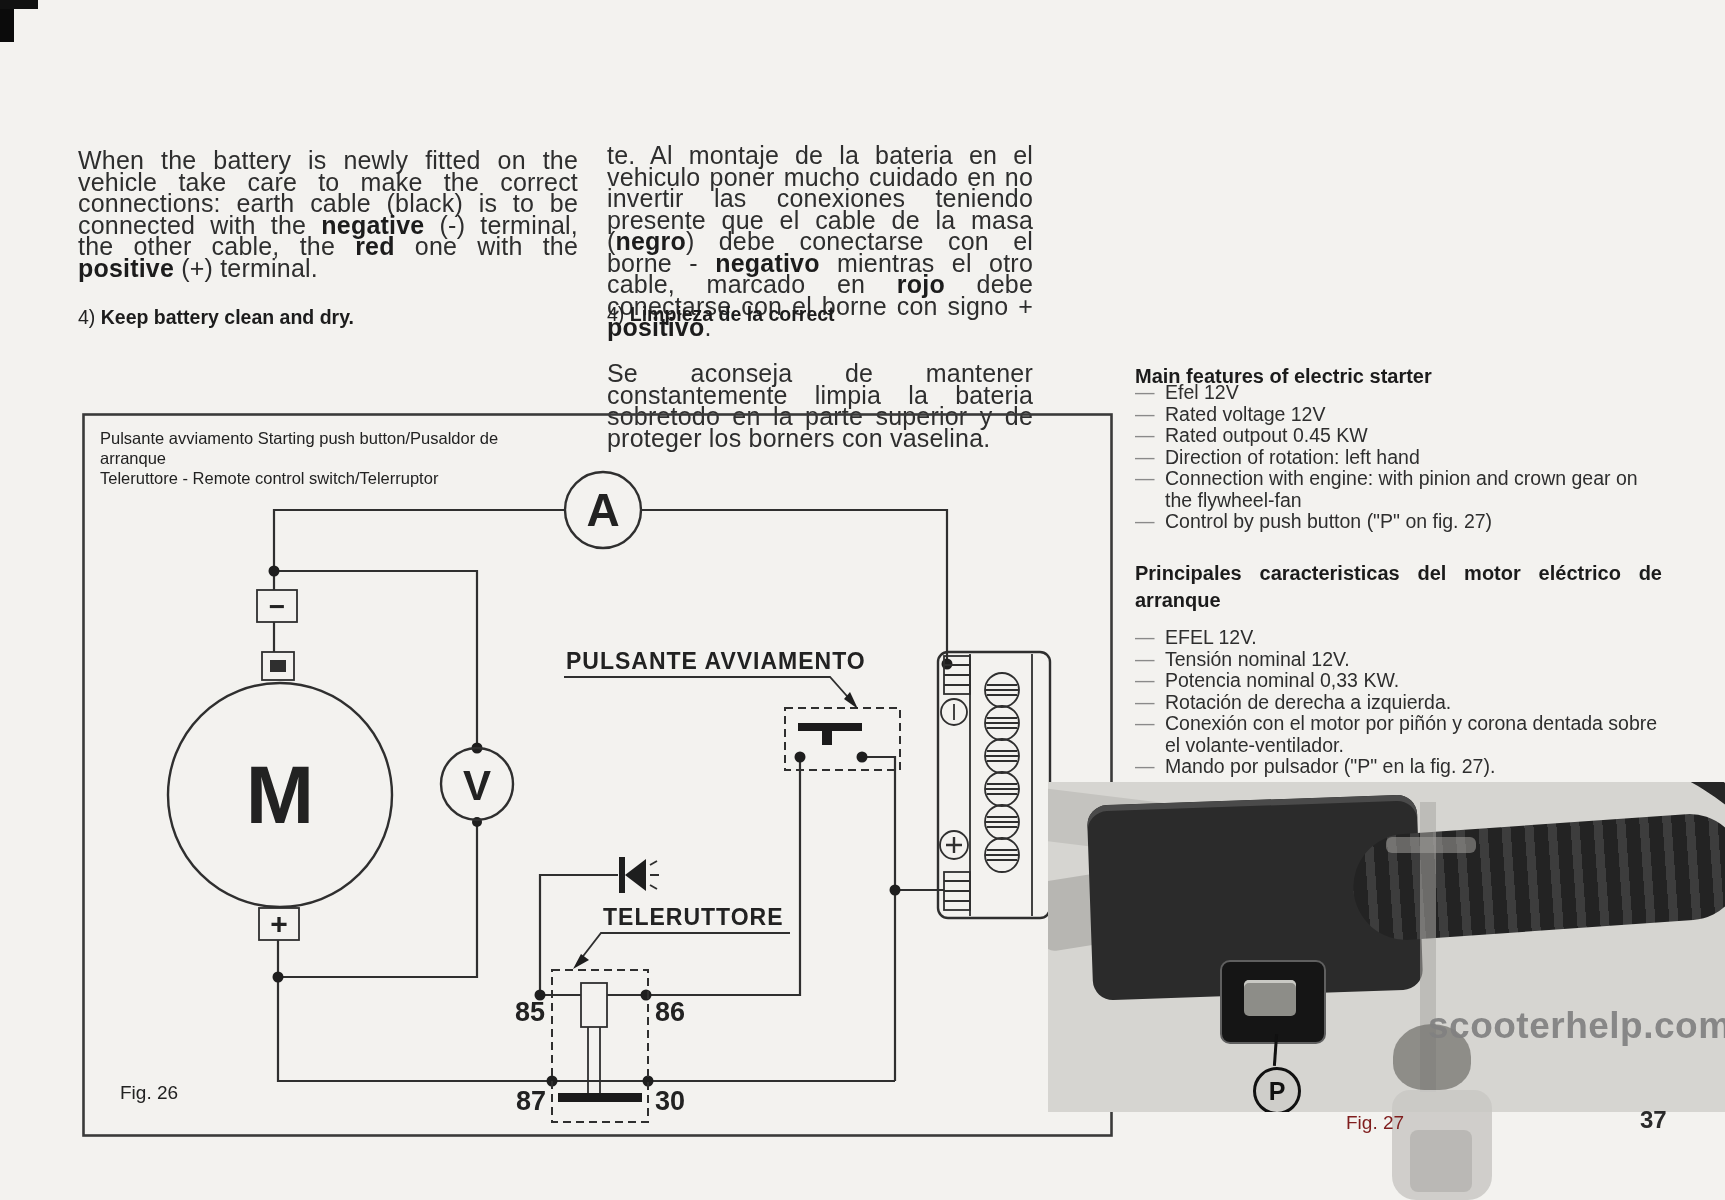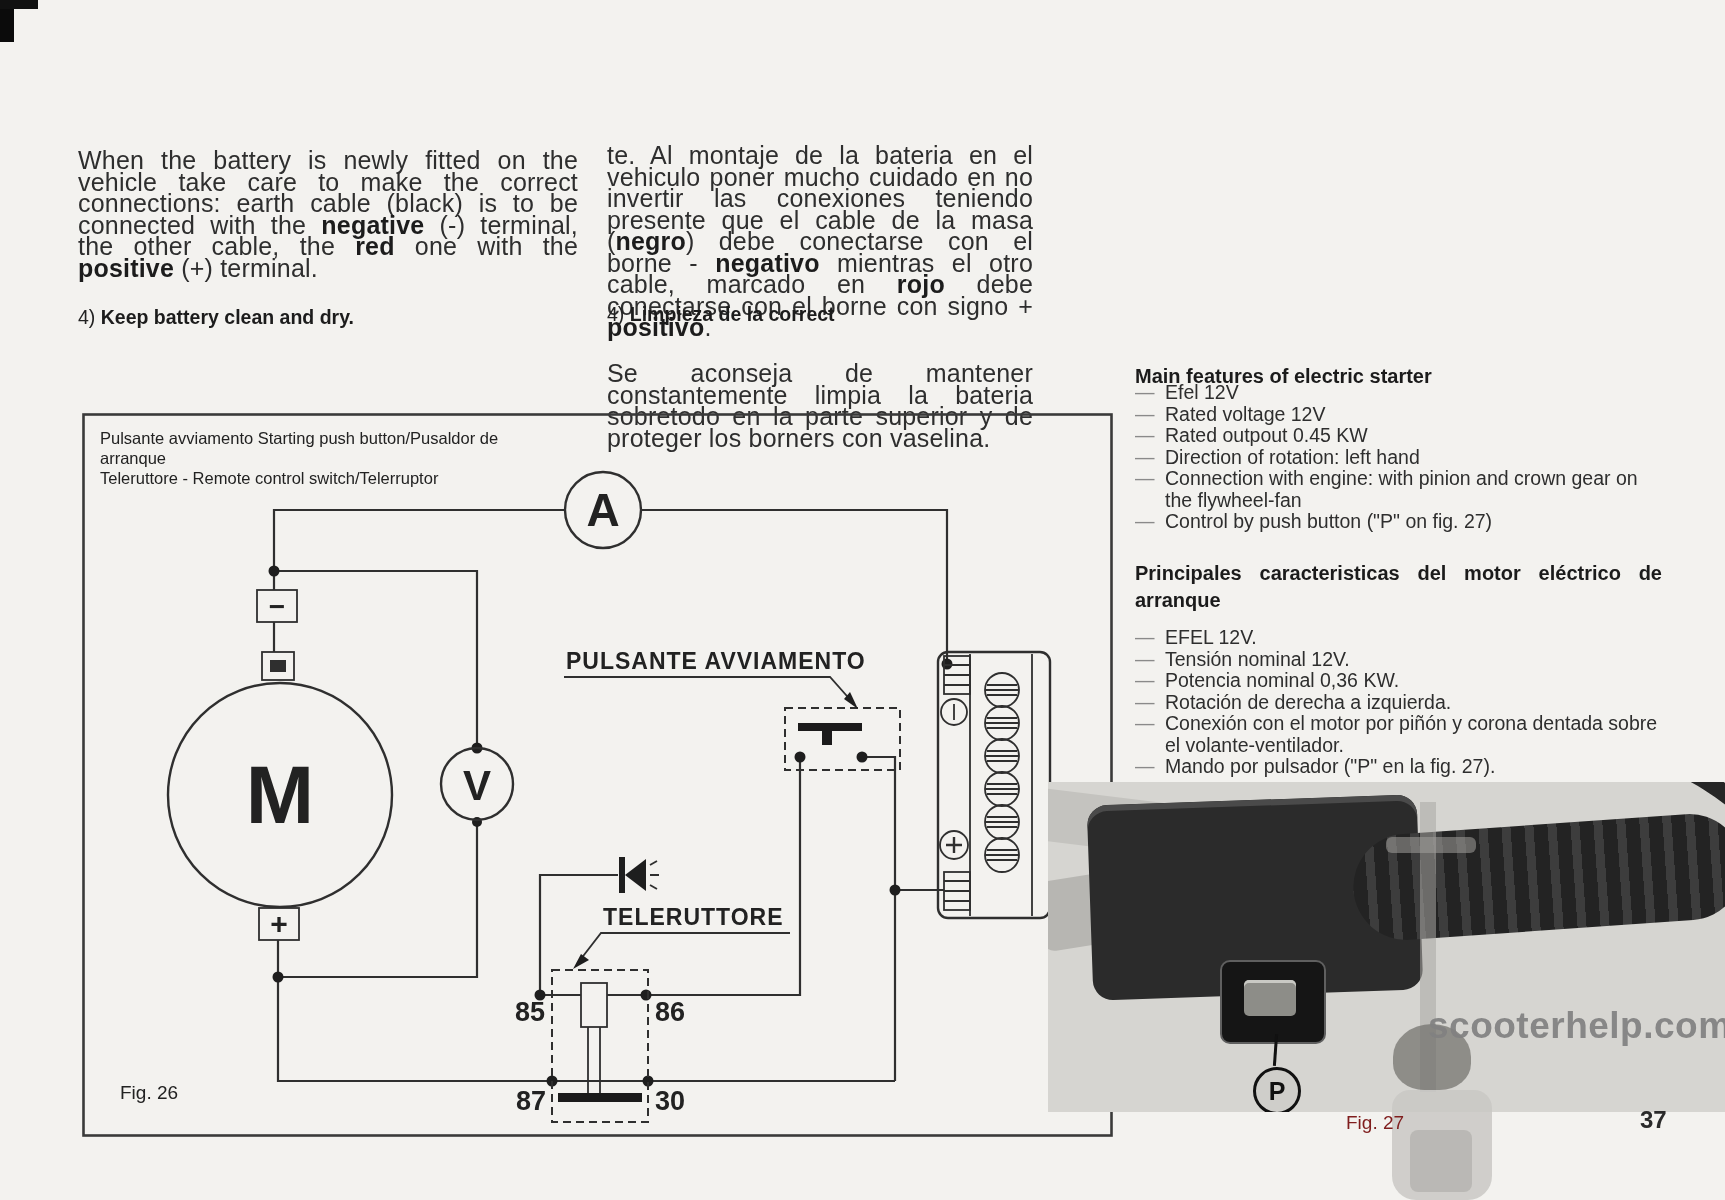--- a/index.html
+++ b/index.html
@@ -78,21 +78,21 @@
       <div class="feat-row">
         <span class="dash">—</span>
         <span class="ftext">EFEL 12V.</span>
       </div>
       <div class="feat-row">
         <span class="dash">—</span>
         <span class="ftext">Tensión nominal 12V.</span>
       </div>
       <div class="feat-row">
         <span class="dash">—</span>
-        <span class="ftext">Potencia nominal 0,36 KW.</span>
+        <span class="ftext">Potencia nominal 0,33 KW.</span>
       </div>
       <div class="feat-row">
         <span class="dash">—</span>
         <span class="ftext">Rotación de derecha a izquierda.</span>
       </div>
       <div class="feat-row">
         <span class="dash">—</span>
         <span class="ftext">Conexión con el motor por piñón y corona dentada sobre el volante-ventilador.</span>
       </div>
       <div class="feat-row">

